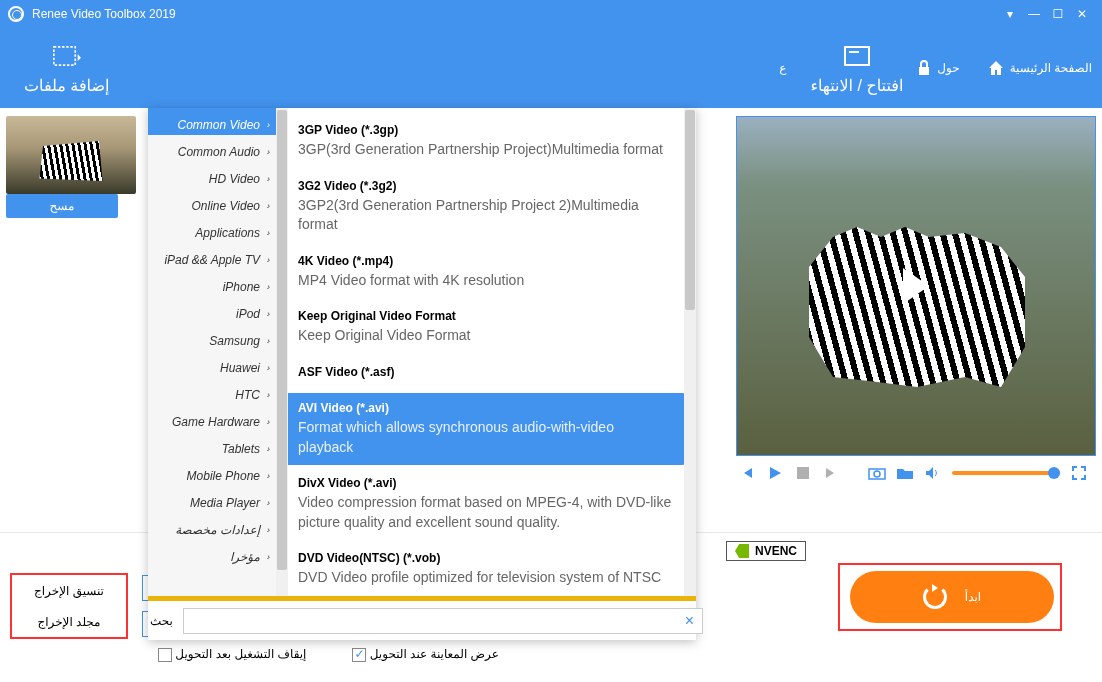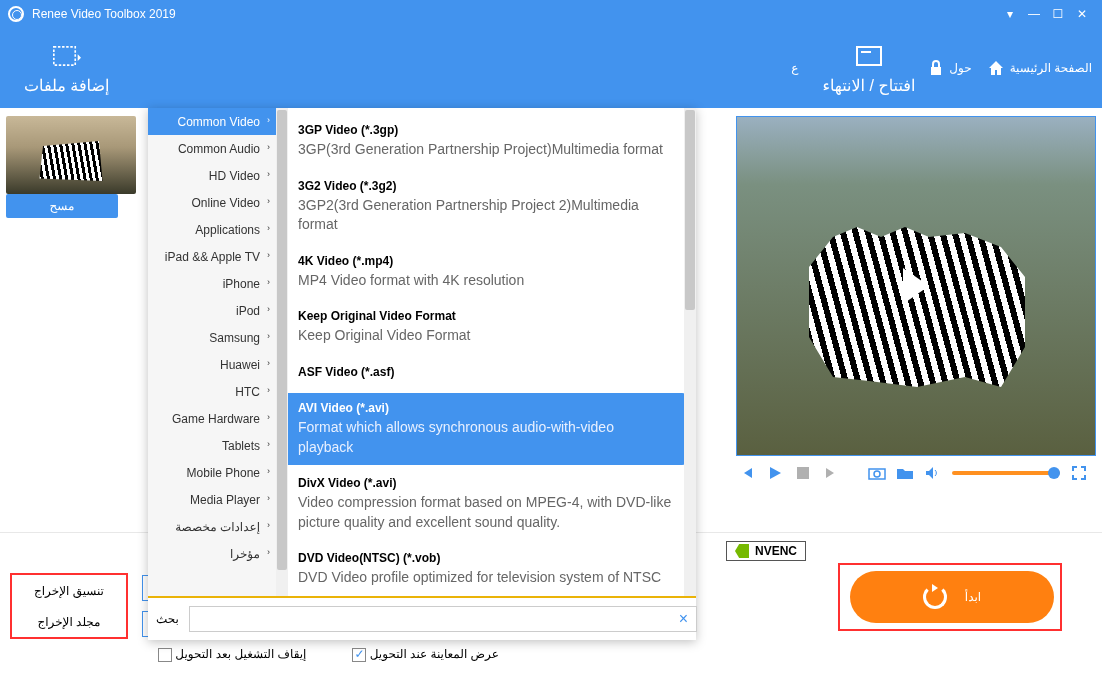--- a/index.html
+++ b/index.html
@@ -6,48 +6,48 @@
 body{background:#fff;width:1102px;height:682px;overflow:hidden;position:relative;}
 .titlebar{height:28px;background:#4293ee;color:#fff;display:flex;align-items:center;padding:12px 8px;}
 .titlebar .logo{width:16px;height:16px;border:2px solid #fff;border-radius:50%;margin-right:8px;position:relative;}
 .titlebar .logo::before{content:"";position:absolute;width:8px;height:8px;border:1px solid #fff;border-radius:50%;top:2px;left:2px;}
 .titlebar .title{flex:1;}
 .titlebar .wbtn{width:24px;height:20px;display:flex;align-items:center;justify-content:center;cursor:pointer;}
 .toolbar{height:80px;background:#4293ee;display:flex;align-items:center;padding:0 10px;color:#fff;}
 .tb-item{display:flex;flex-direction:column;align-items:center;margin:0 14px;cursor:pointer;}
 .tb-item .ic{width:28px;height:28px;margin-bottom:6px;display:flex;align-items:center;justify-content:center;}
 .tb-item .lbl{font-size:16px;}
-.tb-right{margin-left:auto;display:flex;align-items:flex-start;gap:16px;}
+.tb-right{margin-left:auto;display:flex;align-items:flex-start;gap:28px;}
 .main{position:relative;height:424px;display:flex;}
 .left-panel{width:148px;padding:8px 6px;background:#fff;}
 .thumb{width:130px;height:78px;background:linear-gradient(180deg,#c8b898 0%,#a89878 40%,#3a3a2a 100%);border-radius:2px;position:relative;overflow:hidden;}
 .thumb::after{content:"";position:absolute;left:30px;top:20px;width:70px;height:50px;background:repeating-linear-gradient(80deg,#000 0 3px,#fff 3px 6px);clip-path:polygon(10% 20%,90% 10%,95% 90%,5% 85%);}
 .clear-btn{width:112px;height:24px;background:#4293ee;color:#fff;border:none;cursor:pointer;border-radius:2px;}
 .preview-panel{width:370px;margin-left:auto;padding:8px 12px 4px 4px;}
 .video-area{width:360px;height:340px;background:#000;border:1px solid #4293ee;position:relative;overflow:hidden;}
 .video-bg{position:absolute;inset:0;background:linear-gradient(180deg,#9ab0c0 0%,#7a9080 20%,#5a6040 100%);}
 .zebra{position:absolute;left:60px;top:80px;width:240px;height:200px;background:repeating-linear-gradient(75deg,#000 0 6px,#fff 6px 12px);clip-path:polygon(5% 35%,15% 20%,25% 15%,35% 20%,45% 15%,55% 20%,70% 18%,85% 25%,95% 40%,95% 75%,85% 95%,70% 90%,50% 95%,30% 92%,15% 90%,5% 70%);}
 .play-ic{position:absolute;left:50%;top:50%;transform:translate(-50%,-50%);width:0;height:0;border-left:26px solid #fff;border-top:18px solid transparent;border-bottom:18px solid transparent;}
 .controls{height:34px;display:flex;align-items:center;gap:10px;padding:4px 2px;}
 .ctl{width:18px;height:18px;display:flex;align-items:center;justify-content:center;cursor:pointer;color:#4293ee;}
 .vol-track{flex:1;height:4px;background:#ff9020;border-radius:2px;position:relative;}
 .vol-track::after{content:"";position:absolute;right:0;top:-4px;width:12px;height:12px;background:#4293ee;border-radius:50%;}
 
 .dropdown{position:absolute;left:148px;top:0;width:548px;height:532px;display:flex;box-shadow:0 2px 10px rgba(0,0,0,.25);background:#fff;z-index:50;}
 .cat-col{width:128px;background:#f6f6f6;overflow-y:auto;}
-.cat-item{height:27px;display:flex;align-items:flex-start;justify-content:flex-end;padding:7px 16px 0 8px;cursor:pointer;color:#333;position:relative;}
+.cat-item{height:27px;display:flex;align-items:center;justify-content:flex-end;padding:7px 16px 0 8px;cursor:pointer;color:#333;position:relative;font-style:italic;}
 .cat-item.sel{background:#4293ee;color:#fff;}
 .cat-item .arr{position:absolute;right:6px;font-size:9px;}
 .fmt-col{flex:1;overflow-y:auto;padding:4px 6px 4px 4px;}
 .fmt-item{padding:8px 14px;border-radius:4px;margin:3px 4px;cursor:pointer;}
 .fmt-item.sel{background:#4293ee;color:#fff;}
 .fmt-title{font-weight:bold;margin-bottom:3px;}
 .fmt-desc{color:#666;font-size:14px;line-height:1.4;}
 .fmt-item.sel .fmt-desc{color:#e8f0ff;}
-.dd-search{position:absolute;bottom:0;left:0;right:0;height:44px;border-top:2px solid #eab308;display:flex;align-items:center;padding:0 8px;gap:10px;background:#fff;}
+.dd-search{position:absolute;bottom:0;left:0;right:0;height:44px;border-top:5px solid #eab308;display:flex;align-items:center;padding:0 2px;gap:10px;background:#fff;}
 .dd-search input{flex:1;height:26px;border:1px solid #ccc;padding:0 8px;}
 .scrollbar{position:absolute;right:0;top:0;width:12px;height:488px;background:#f0f0f0;}
 .scroll-thumb{position:absolute;width:10px;left:1px;top:2px;height:200px;background:#c8c8c8;border-radius:2px;}
 
 .bottom{position:absolute;left:0;right:0;top:532px;height:150px;padding:8px 14px;border-top:1px solid #e8e8e8;}
 .nvenc{position:absolute;right:296px;top:8px;border:1px solid #555;padding:2px 8px;font-weight:bold;background:#fff;display:flex;align-items:center;gap:6px;}
 .nvenc::before{content:"";width:14px;height:14px;background:#76b900;clip-path:polygon(30% 0,100% 0,100% 100%,30% 100%,0 50%);}
 .row{display:flex;align-items:center;margin:10px 0;gap:10px;}
 .field{width:350px;height:26px;border:1px solid #4293ee;padding:0 8px;display:flex;align-items:center;background:#fff;position:relative;}
 .field .dd-arr{position:absolute;right:6px;color:#4293ee;}

